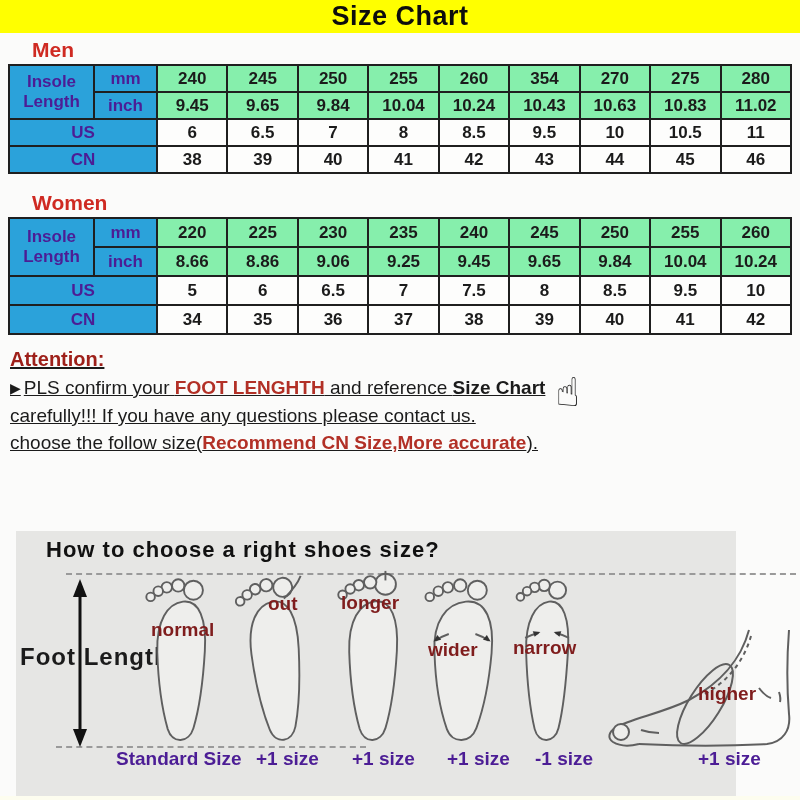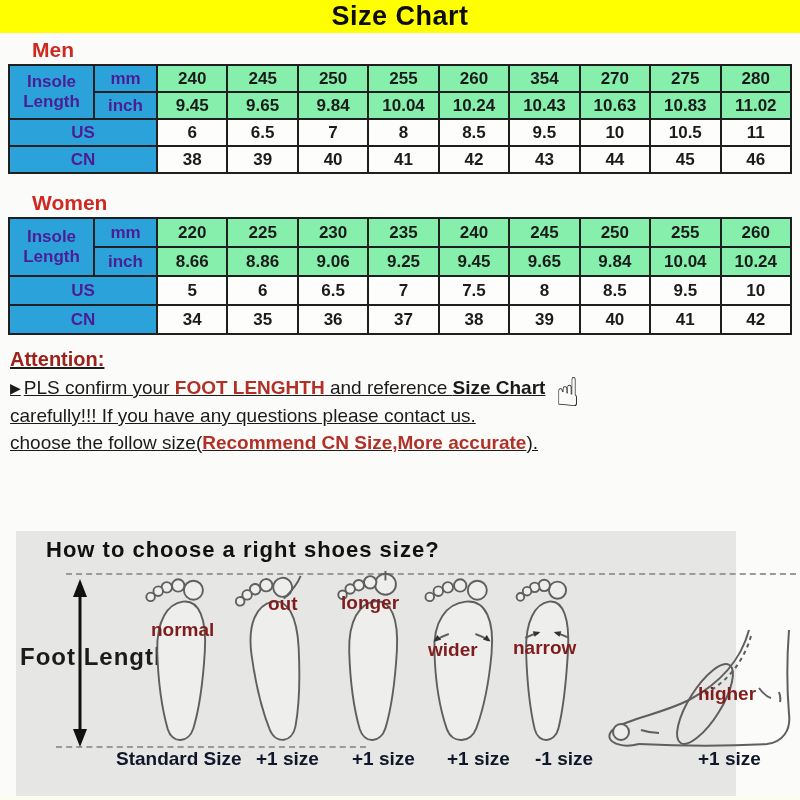--- a/index.html
+++ b/index.html
@@ -58,21 +58,21 @@
   .guide-heading{
     position:absolute;left:30px;top:6px;
     font-size:22px;font-weight:bold;letter-spacing:1px;color:#111;
   }
   .dash-top{position:absolute;left:50px;top:42px;width:730px;border-top:2px dashed #9a9a9a;}
   .dash-bottom{position:absolute;left:40px;top:215px;width:310px;border-top:2px dashed #9a9a9a;}
   .foot-length-label{
     position:absolute;left:4px;top:112px;font-size:24px;font-weight:bold;letter-spacing:1px;
   }
   .shape-label{position:absolute;font-size:19px;font-weight:bold;color:#7f1d1d;}
-  .size-label{position:absolute;top:217px;font-size:19px;font-weight:bold;color:#0f172a;white-space:nowrap;}
+  .size-label{position:absolute;top:217px;font-size:19px;font-weight:bold;color:#4c1d95;white-space:nowrap;}
   .guide-footer{
     position:absolute;left:16px;top:240px;font-size:18px;font-weight:bold;letter-spacing:.5px;color:#111;
   }
   .foot-svg{position:absolute;top:44px;}
   .sidefoot-svg{position:absolute;top:95px;}
   svg .ln{stroke:#5f5f5f;stroke-width:2;fill:none;}
   svg .fl{stroke:#5f5f5f;stroke-width:2;fill:#eeeeec;}
   .bottom-strip{position:absolute;left:0;top:796px;width:800px;height:4px;background:#fdfdef;}
 </style>
 </head>

